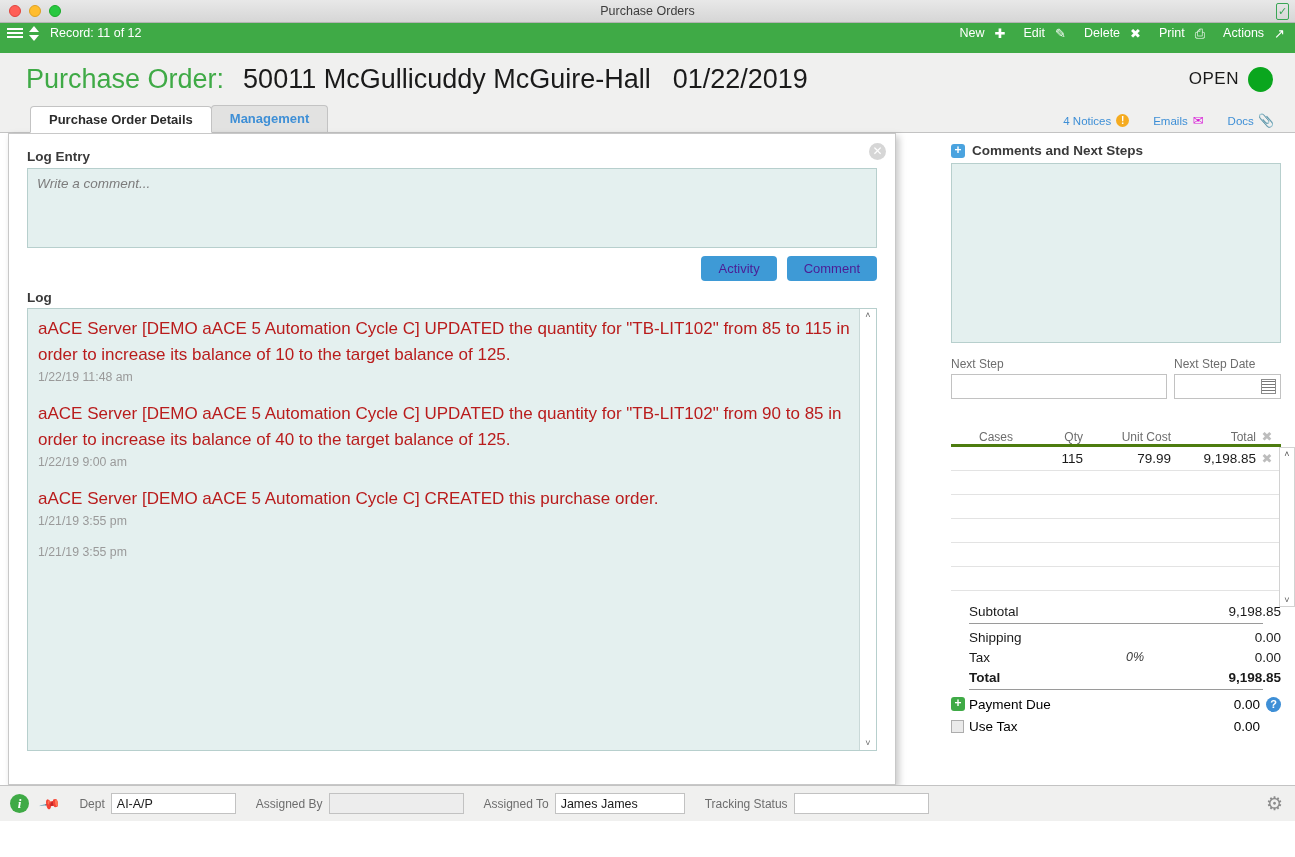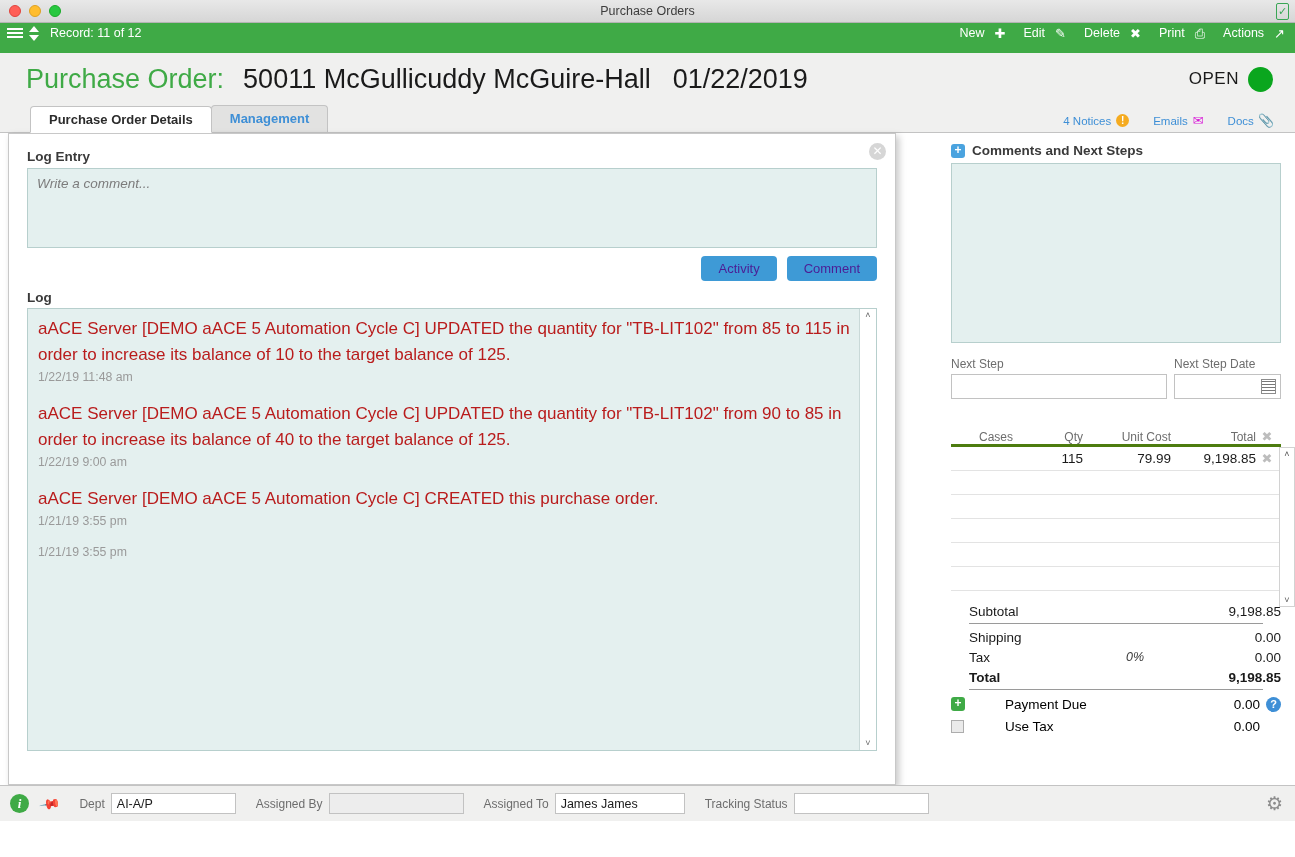--- a/index.html
+++ b/index.html
@@ -211,21 +211,21 @@
     height: 20px;
   }
   .tot-label { flex: 1; padding-left: 18px; }
   .tot-mid { width: 60px; font-style: italic; font-size: 12.5px; color: #3a3a3a; }
   .tot-val { width: 95px; text-align: right; }
   .tot-rule { border-top: 1px solid #9a9a9a; margin: 2px 18px 3px 18px; }
   .tot-rule.full { margin-left: 18px; margin-right: 18px; }
   .tot-row.bold .tot-label, .tot-row.bold .tot-val { font-weight: bold; }
   .pay-row { display: flex; align-items: center; height: 22px; font-size: 13.5px; }
   .pay-row .ico-slot { width: 18px; display: flex; align-items: center; }
-  .pay-row .lbl { flex: 1; margin-left: 36px; }
+  .pay-row .lbl { flex: 1; }
   .pay-row .val { width: 95px; text-align: right; }
   .help-ico {
     width: 15px; height: 15px; border-radius: 50%;
     background: #3e8fd6; color: #fff; font-size: 11px; font-weight: bold;
     line-height: 15px; text-align: center; margin-left: 6px;
   }
   .chk-box {
     width: 13px; height: 13px;
     border: 1px solid #adadad; background: #eaeaea;
   }

